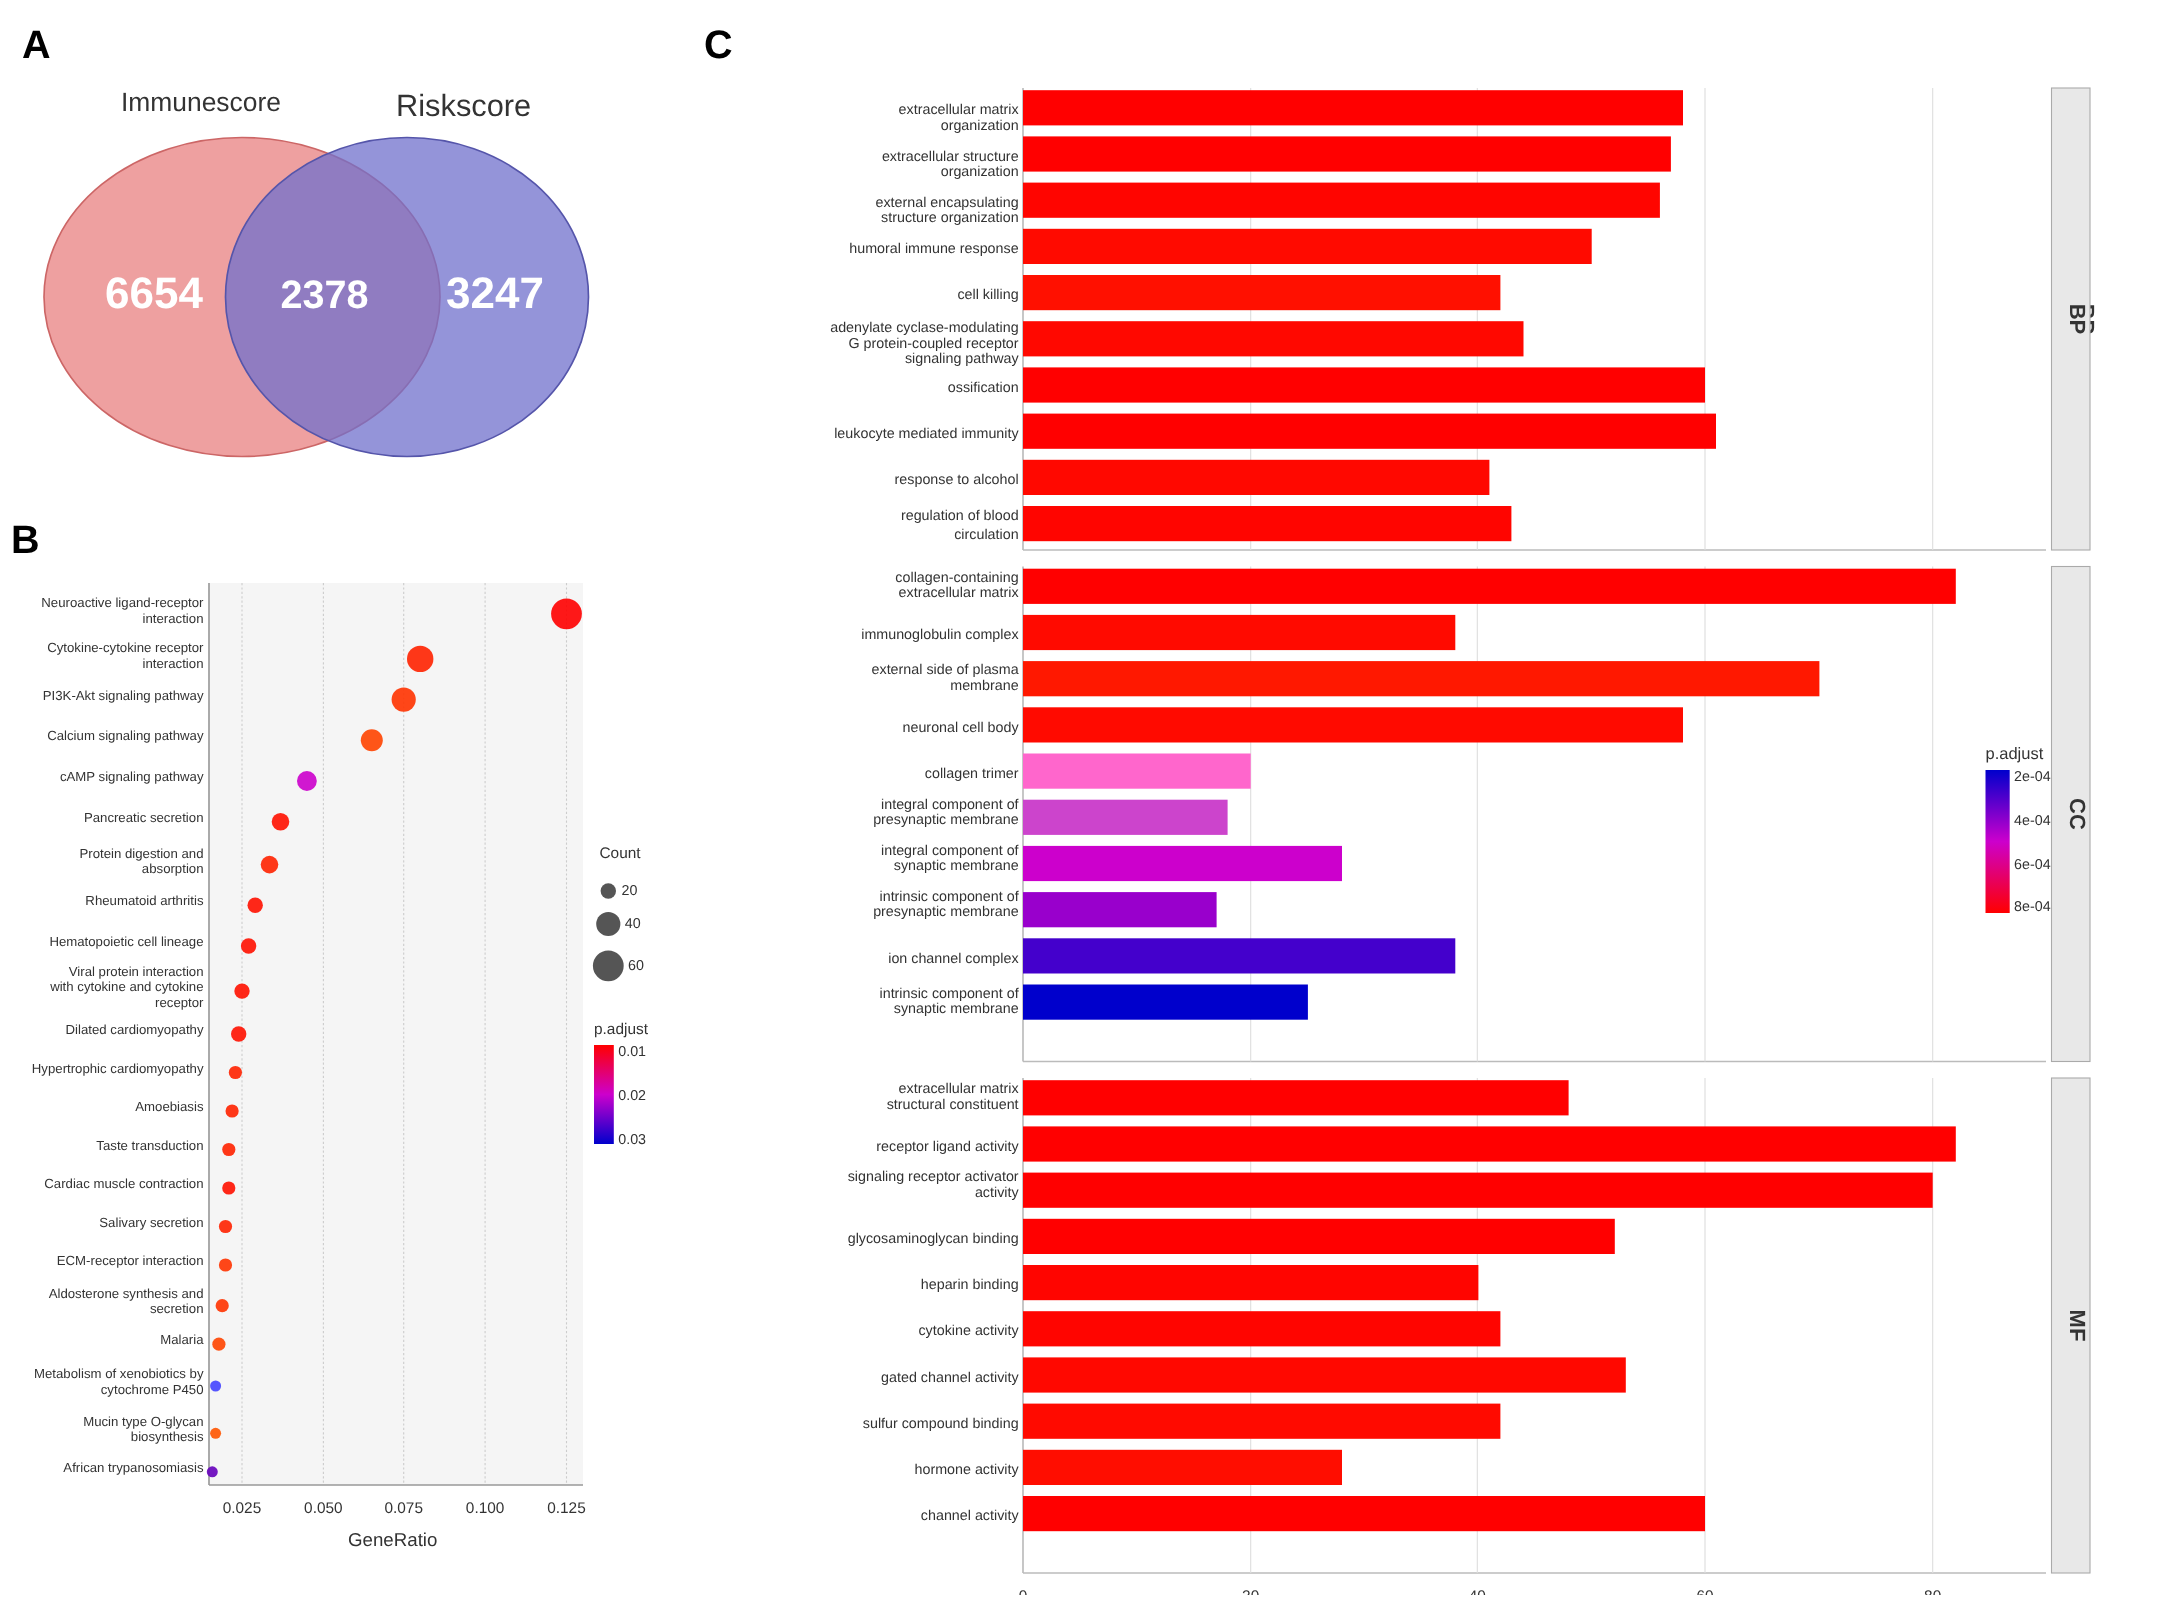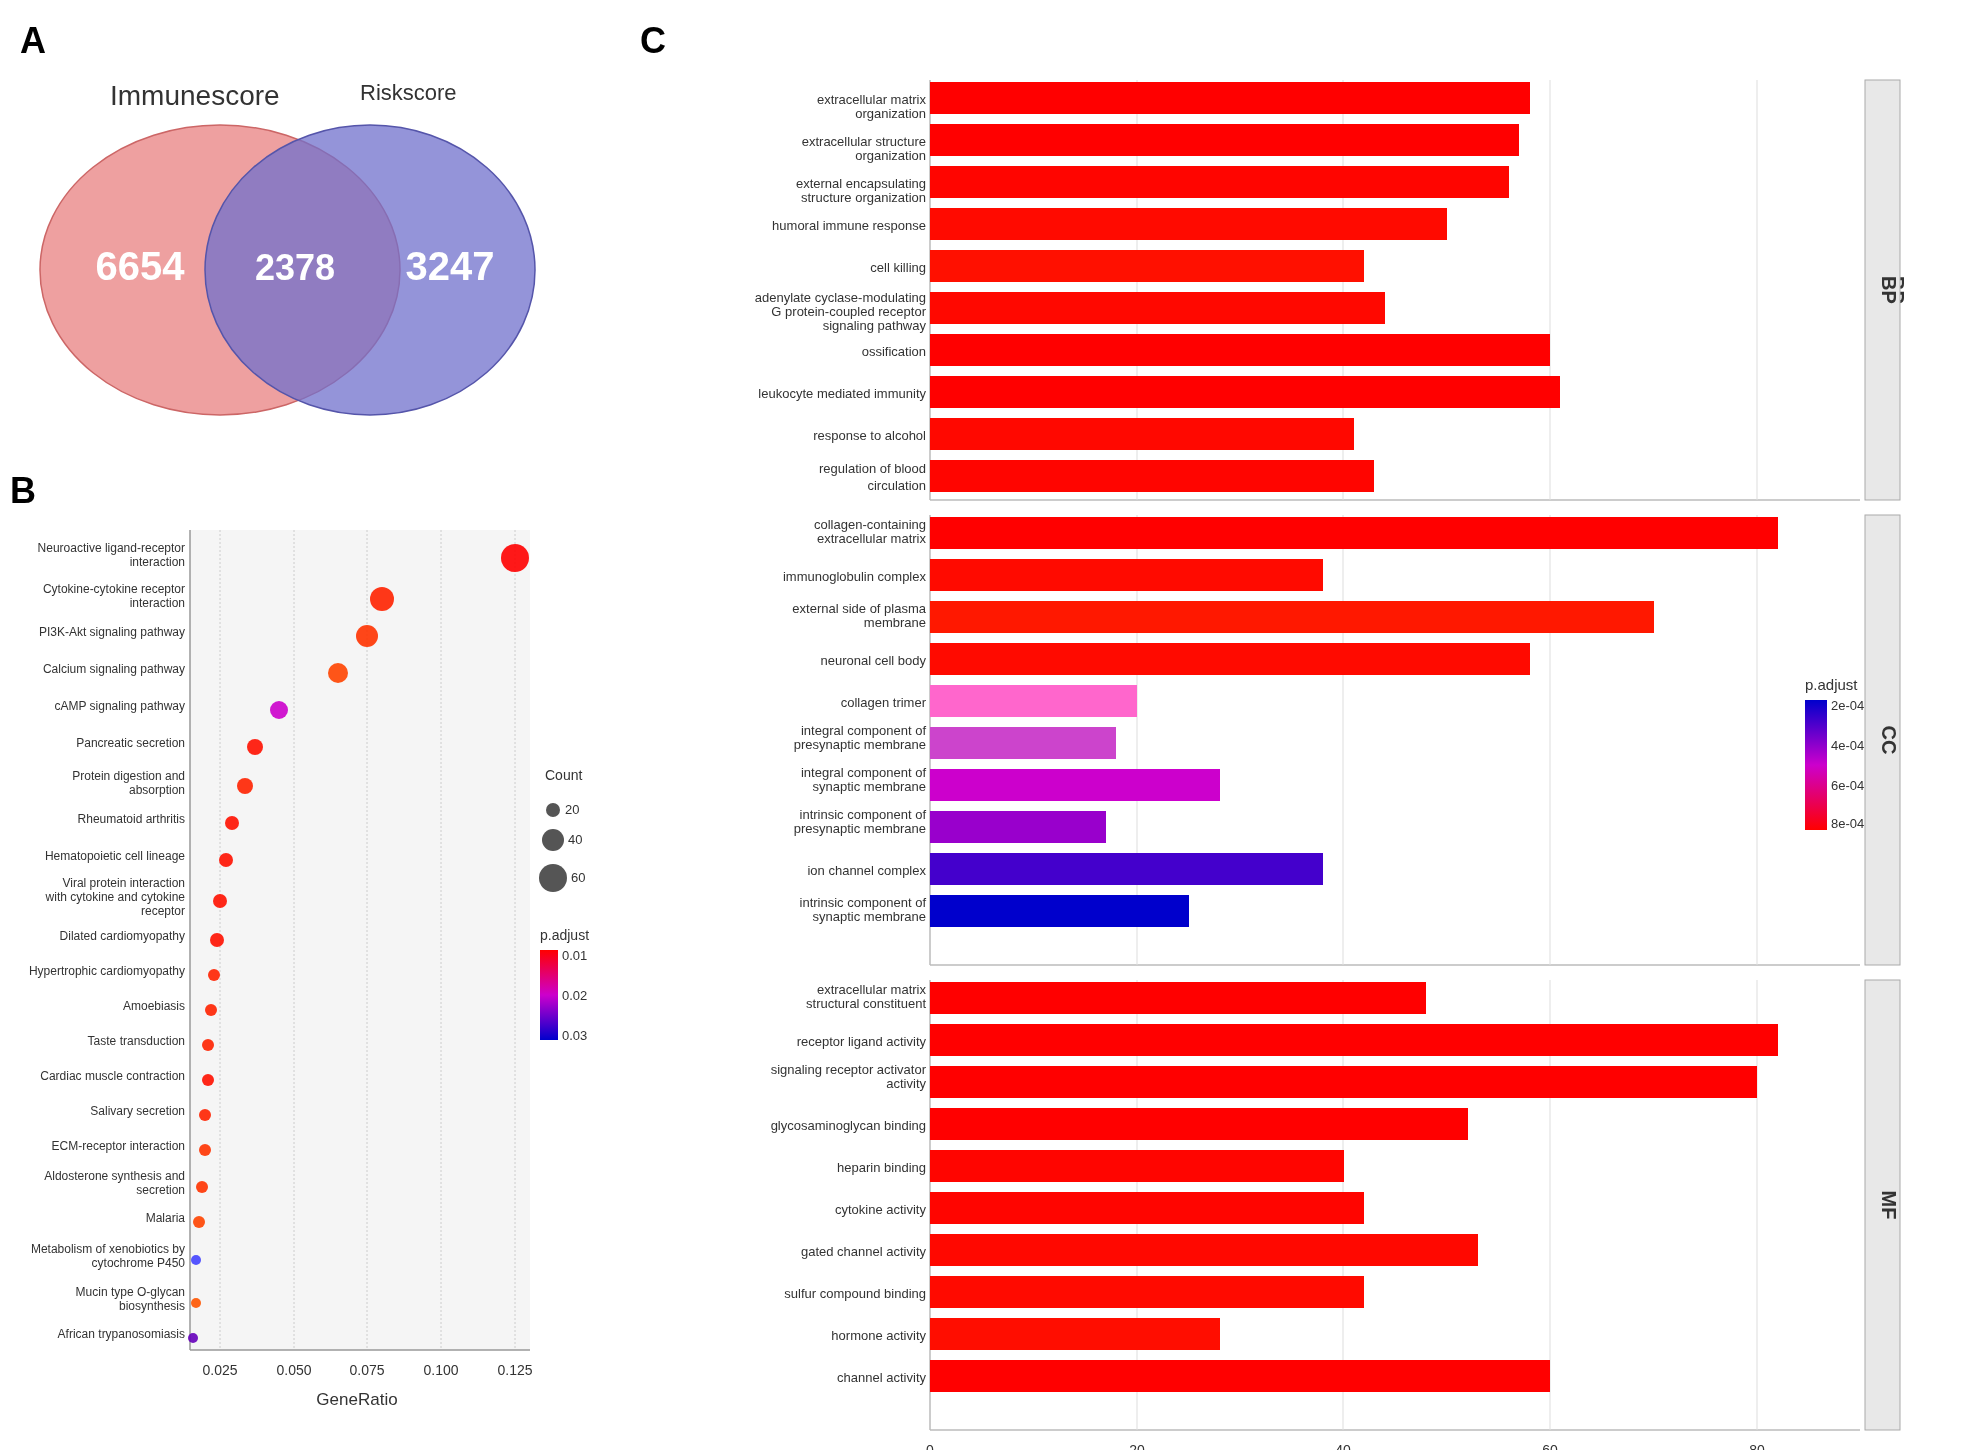--- a/index.html
+++ b/index.html
@@ -43,29 +43,29 @@
       top: 50px;
       left: 10px;
       width: 550px;
       height: 380px;
     }
 
     .venn-title-left {
       position: absolute;
       top: 10px;
       left: 80px;
-      font-size: 28px;
+      font-size: 24px;
       color: #333;
     }
 
     .venn-title-right {
       position: absolute;
       top: 10px;
       left: 330px;
-      font-size: 22px;
+      font-size: 28px;
       color: #333;
     }
 
     .venn-svg {
       position: absolute;
       top: 40px;
       left: 0;
     }
 
     

